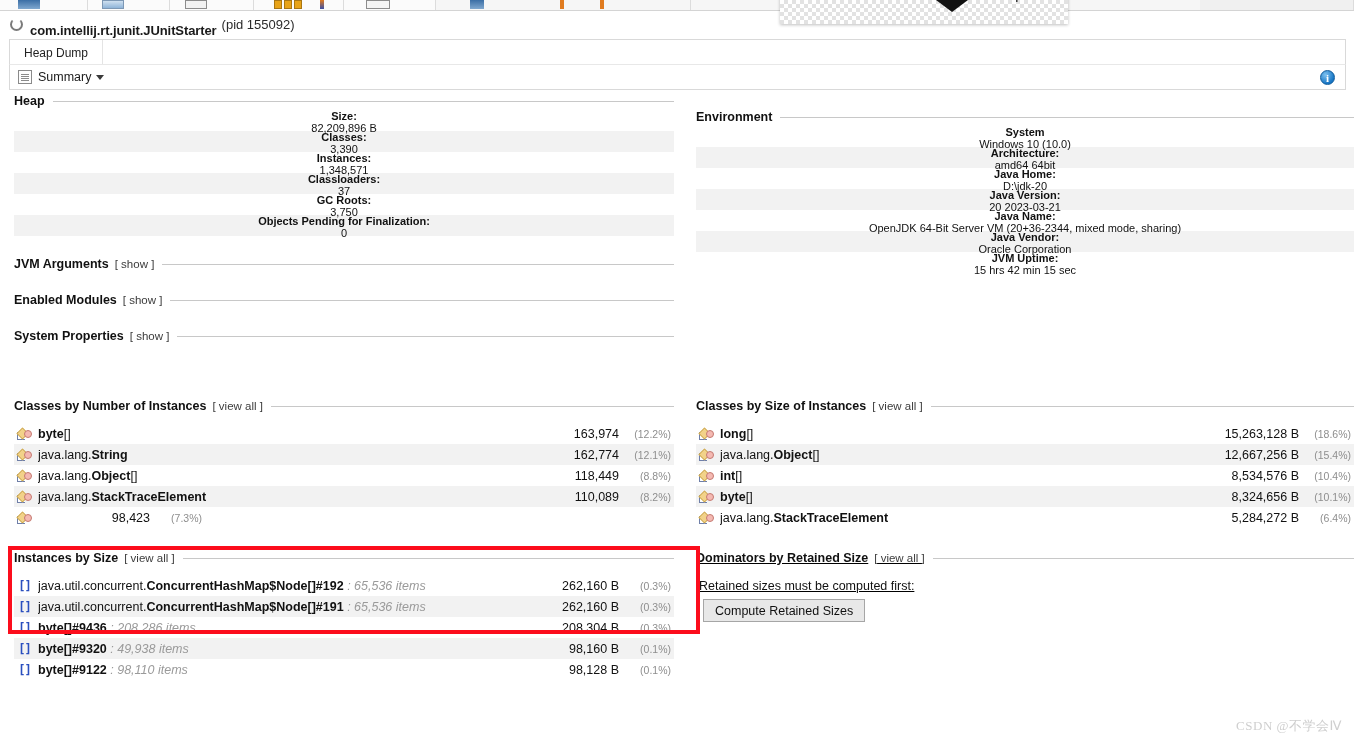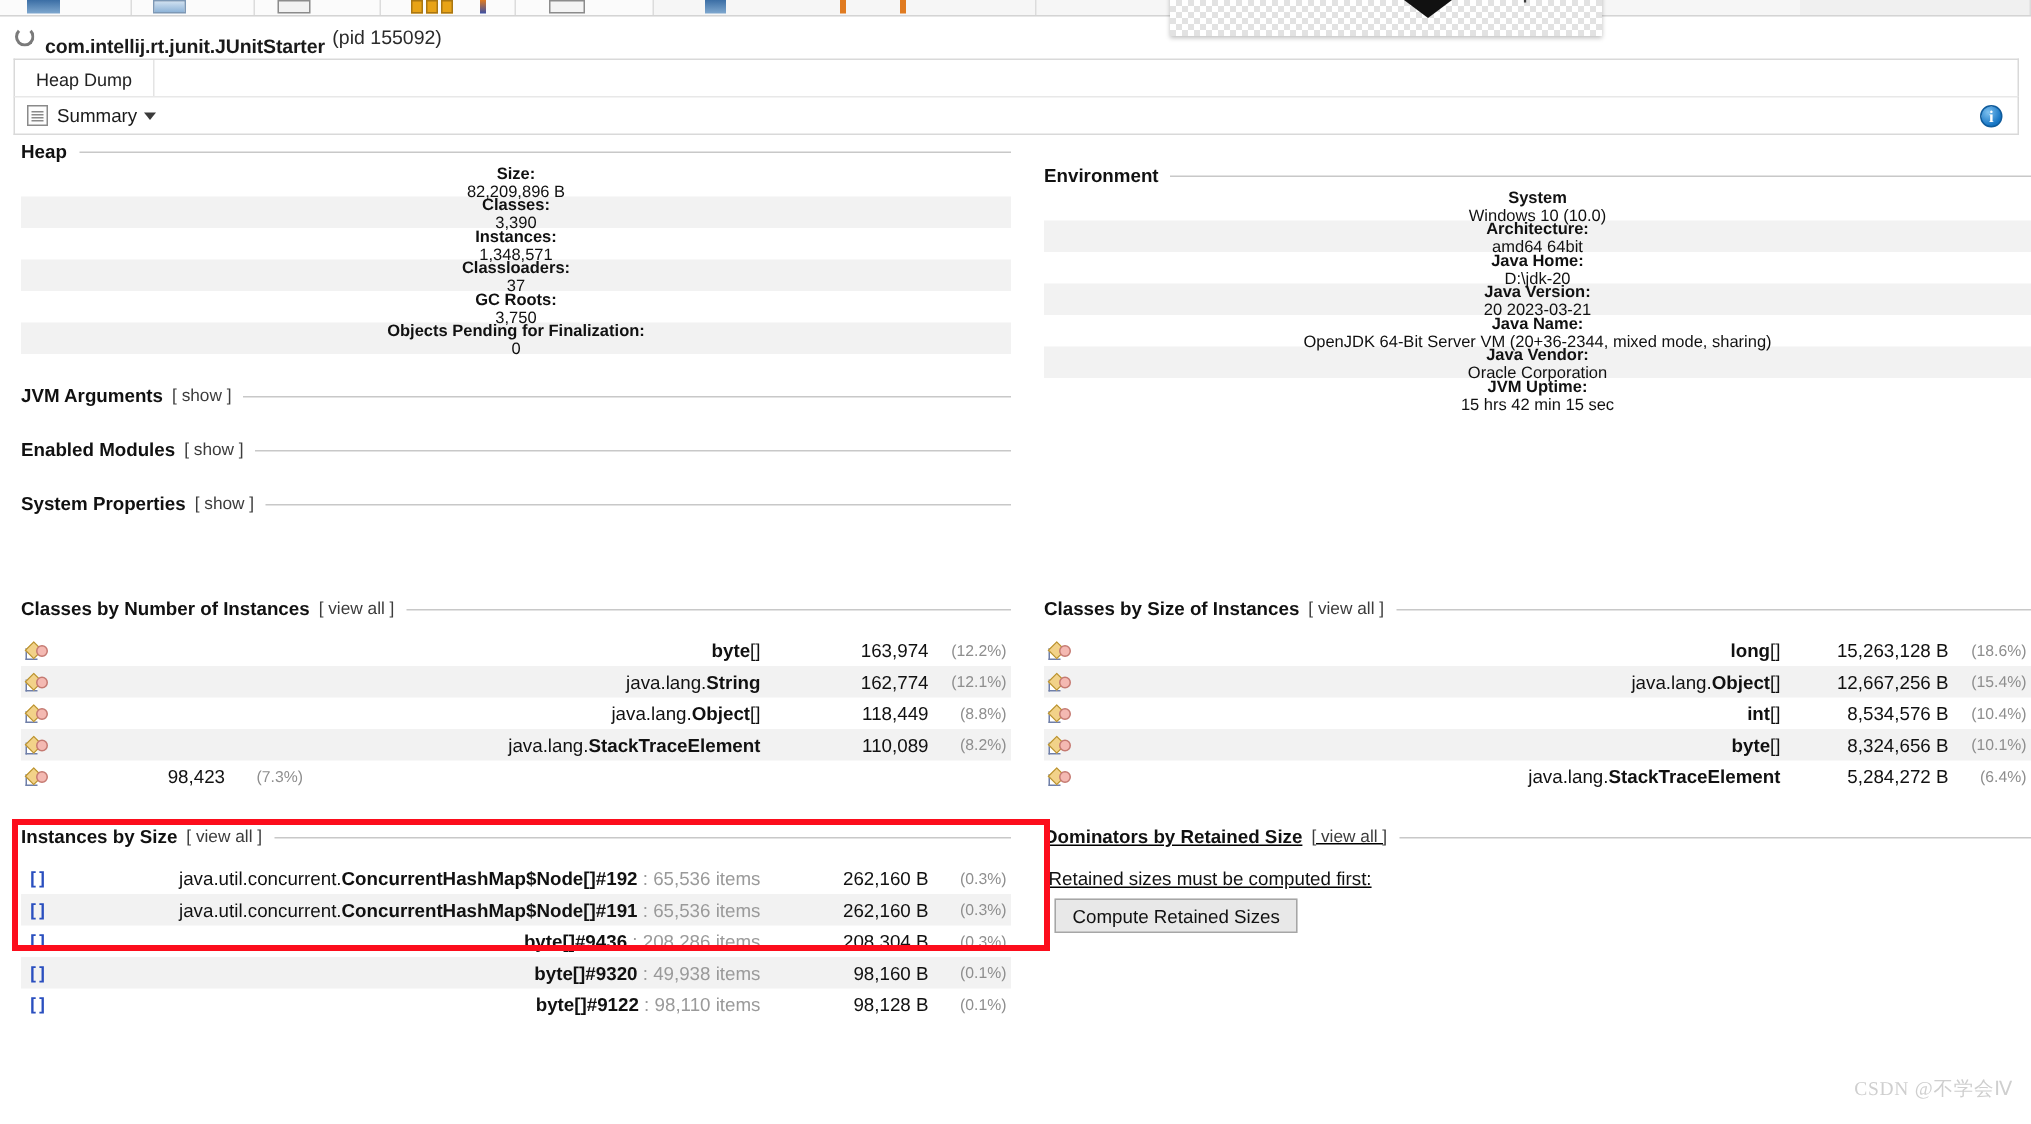--- a/index.html
+++ b/index.html
@@ -102,24 +102,24 @@
   .kv-row.alt { background: #f2f2f2; }
   .kv-k { font-weight: bold; white-space: nowrap; }
   .kv-v { white-space: nowrap; color: #111; }
 
   
   .lrow {
     display: flex; align-items: center; height: 21px;
     padding: 0 3px 0 3px; font-size: 12.5px; color: #111;
   }
   .lrow.alt { background: #f2f2f2; }
-  .lrow .nm { flex: 1 1 auto; white-space: nowrap; overflow: hidden; text-align: right; }
+  .lrow .nm { flex: 1 1 auto; white-space: nowrap; overflow: hidden; }
   .lrow .nm b { font-weight: bold; }
   .lrow .nm .pkg { font-weight: normal; }
-  .lrow .items { color: #9a9a9a; font-weight: normal; }
+  .lrow .items { color: #9a9a9a; font-weight: normal; font-style: italic; }
   .lrow .val { width: 112px; text-align: right; white-space: nowrap; }
   .lrow .pct { width: 52px; text-align: right; font-size: 10.5px; color: #8e8e8e; }
 
   
   .cls-icon {
     position: relative; width: 15px; height: 14px; margin-right: 6px; flex: none;
   }
   .cls-icon .d {
     position: absolute; left: 0; top: 1px; width: 11px; height: 11px;
     background: #f2d289; border: 1px solid #b8912f;

